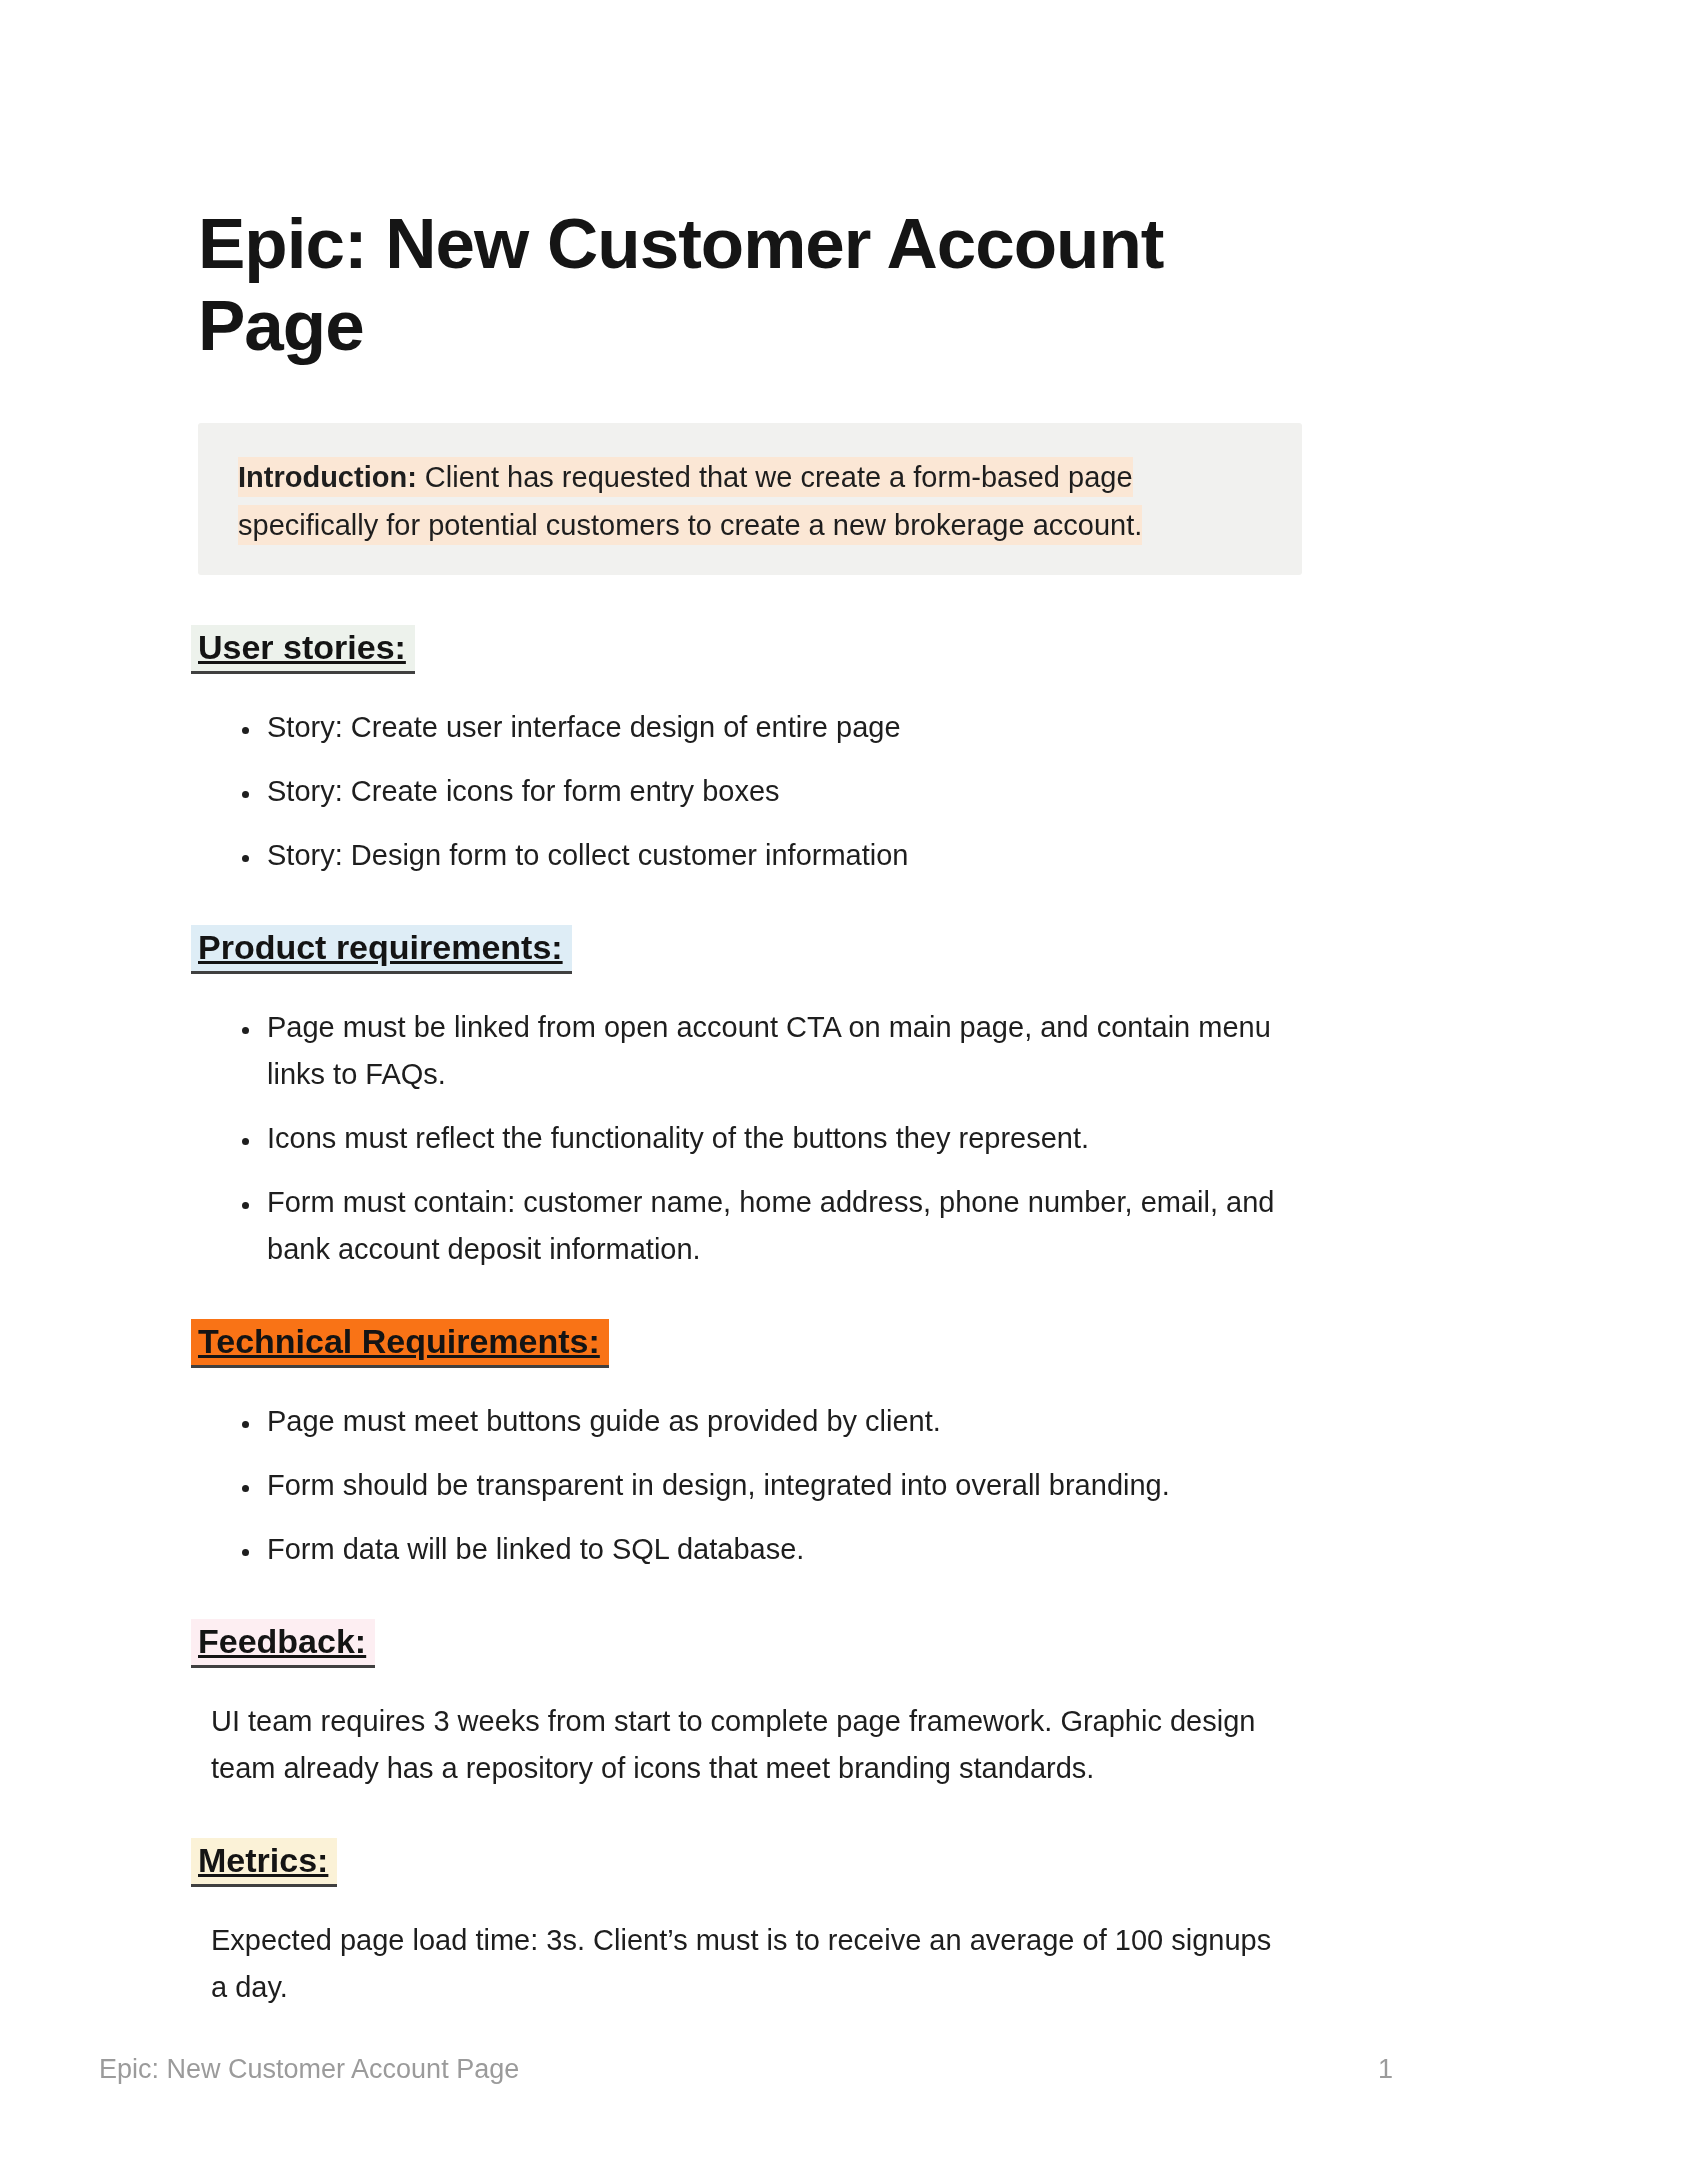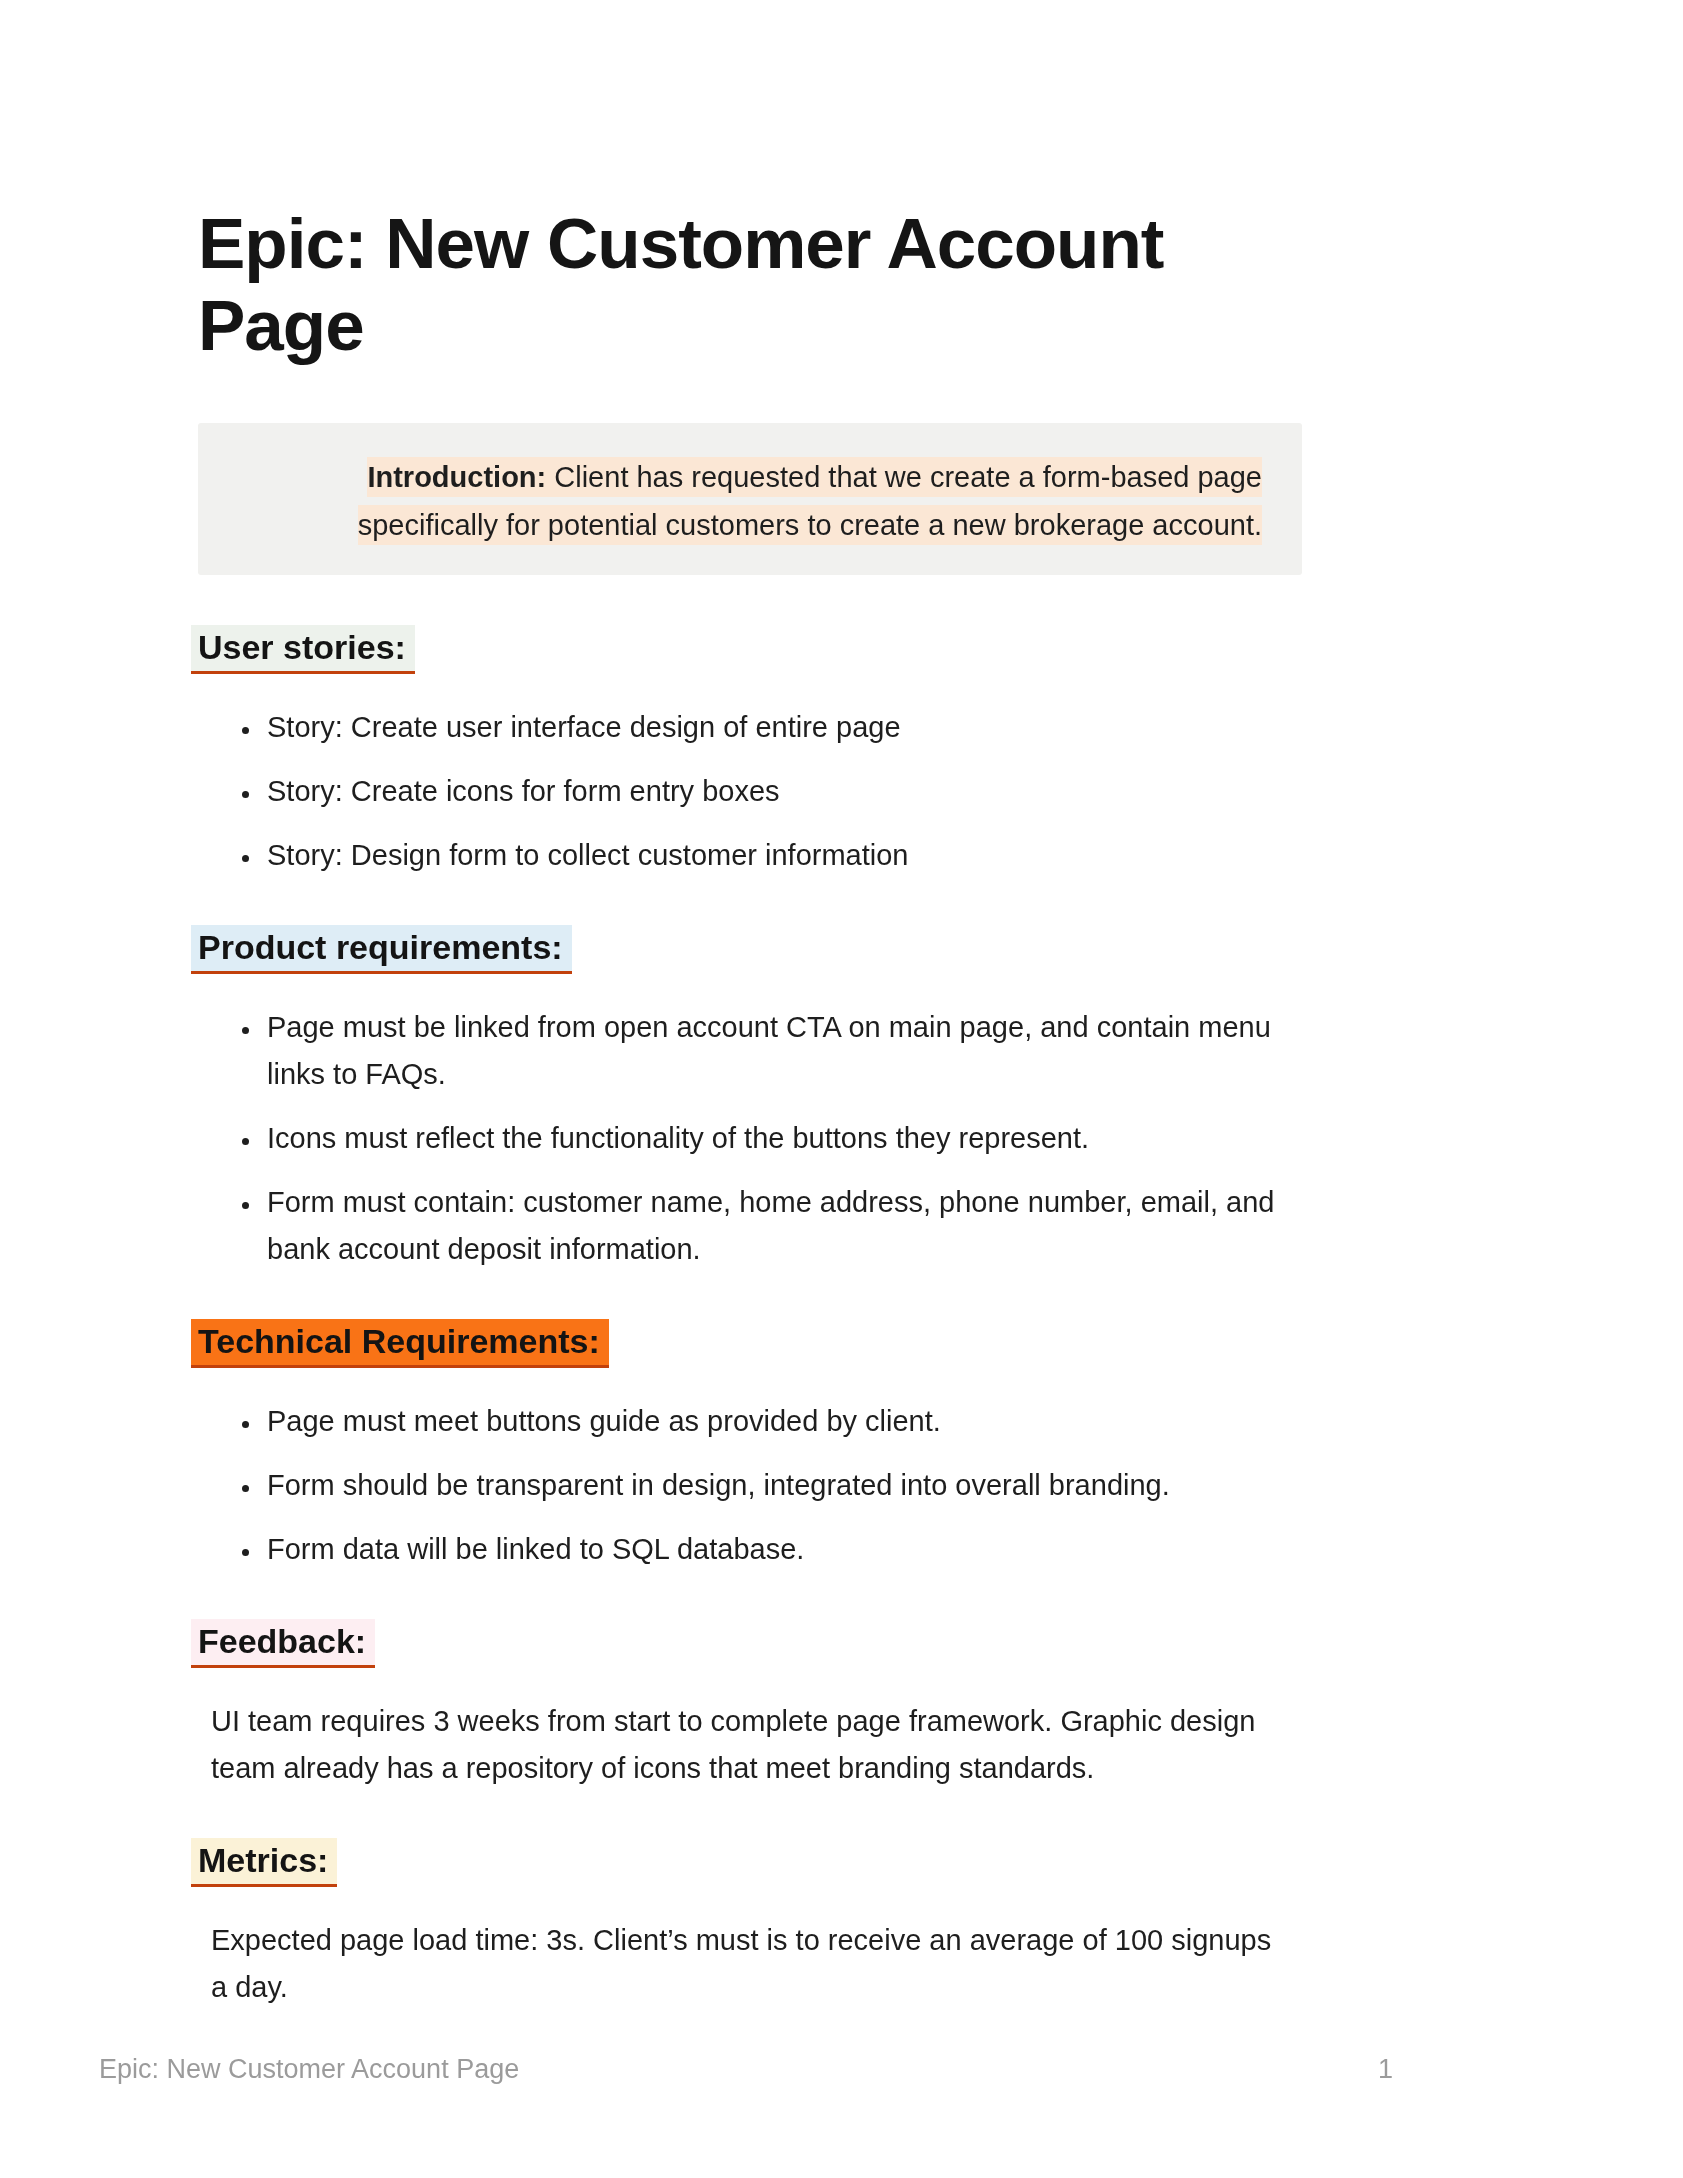--- a/index.html
+++ b/index.html
@@ -20,42 +20,42 @@
     font-weight: 700;
     color: #151515;
     margin: 0 0 57px 0;
     letter-spacing: -1px;
   }
   .intro-box {
     background: #f1f1ef;
     border-radius: 3px;
     padding: 30px 40px 26px 40px;
     margin-bottom: 50px;
-    text-align: right;
   }
   .intro-box .intro-text-wrap {
     font-size: 29px;
     line-height: 48px;
   }
   .intro-box .hl {
     background: #fbe7d5;
     padding: 4px 0;
   }
   .intro-box .b { font-weight: 700; }
   h2.sec-heading {
     font-size: 34px;
     font-weight: 700;
     color: #141414;
     margin: 46px 0 30px 0;
   }
   h2 .hl-wrap {
     display: inline-block;
     padding: 3px 9px 4px 7px;
     margin-left: -7px;
-    border-bottom: 3px solid #c2410c;
+    border-bottom: 3px solid #404040;
+    text-decoration: underline;
   }
   .hl-green    { background: #edf2ec; }
   .hl-blue     { background: #deedf6; }
   .hl-lavender { background: #f97316; }
   .hl-pink     { background: #fdeef2; }
   .hl-yellow   { background: #fbf2d7; }
   ul.bullets {
     margin: 0;
     padding: 0 0 0 65px;
     list-style: disc outside;

